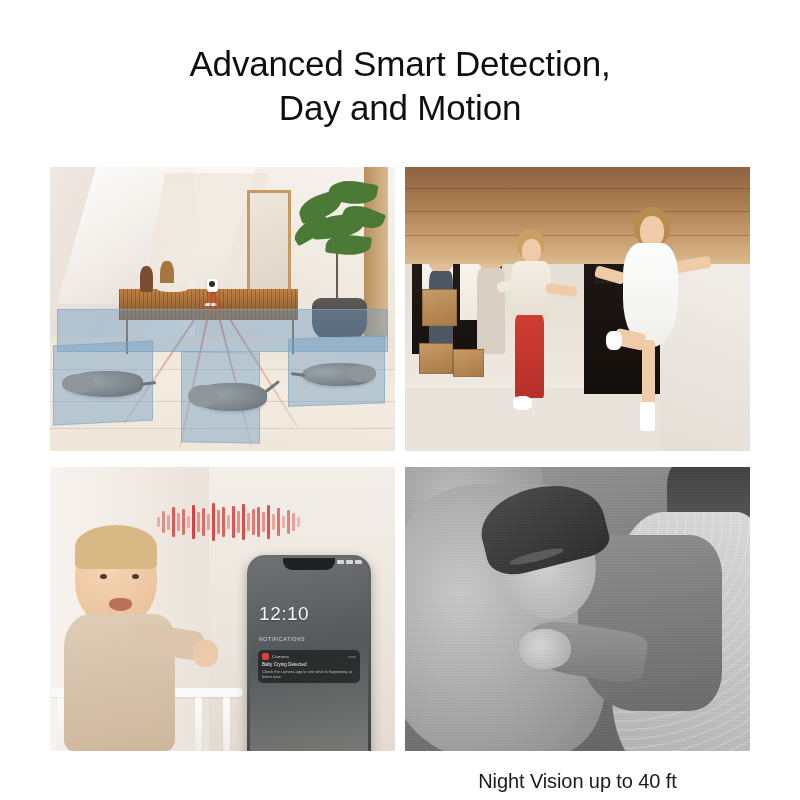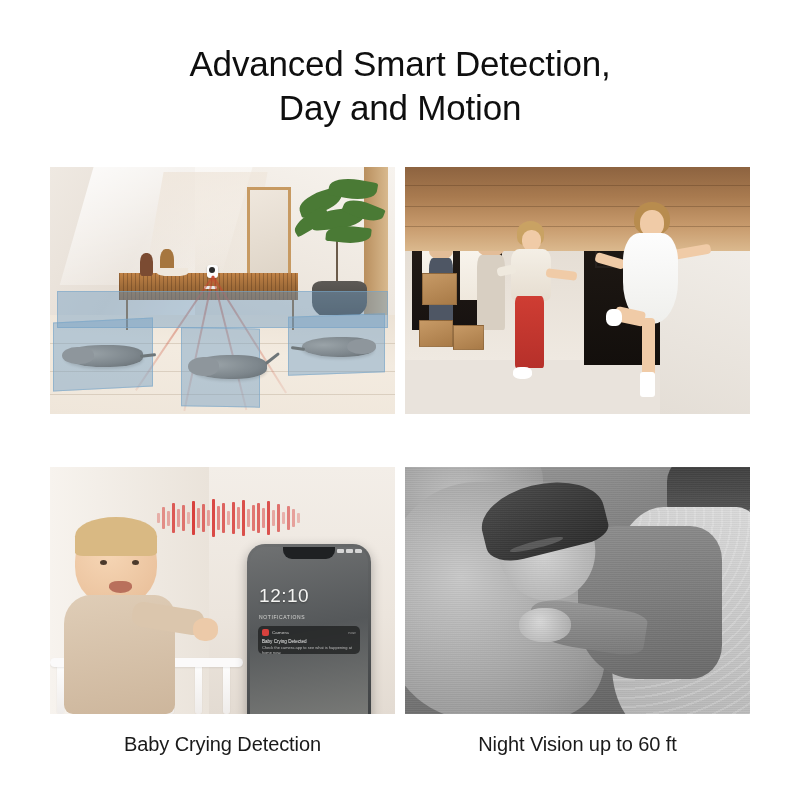--- a/index.html
+++ b/index.html
@@ -48,21 +48,21 @@
     width: 345px;
   }
   .card.c0 { left: 0;     top: 0; }
   .card.c1 { left: 355px; top: 0; }
   .card.c2 { left: 0;     top: 300px; }
   .card.c3 { left: 355px; top: 300px; }
 
   .thumb {
     position: relative;
     width: 345px;
-    height: 247px;
+    height: 284px;
     overflow: hidden;
     background: #efeae4;
   }
 
   .caption {
     margin-top: 17px;
     text-align: center;
     font-size: 20px;
     line-height: 26px;
     color: #1a1a1a;
@@ -644,36 +644,35 @@
                   <span class="n-app">Camera</span>
                   <span class="n-time">now</span>
                 </div>
                 <div class="n-title">Baby Crying Detected</div>
                 <div class="n-body">Check the camera app to see what is happening at home now.</div>
               </div>
             </div>
           </div>
         </div>
       </div>
-      <div class="caption">Baby Crying Detection</div>
     </div>
 
     <div class="card c3">
       <div class="thumb">
         <div class="night">
           <div class="blanket-dark"></div>
           <div class="pillow2"></div>
           <div class="pillow"></div>
           <div class="blanket"></div>
           <div class="child-body"></div>
           <div class="child-head"></div>
           <div class="child-hair"></div>
           <div class="eyebrow"></div>
           <div class="child-arm"></div>
           <div class="child-hand"></div>
           <div class="grain"></div>
         </div>
       </div>
-      <div class="caption">Night Vision up to 60 ft</div>
+      <div class="caption">Night Vision up to 40 ft</div>
     </div>
 
   </div>
 </div>
 
 </body></html>

